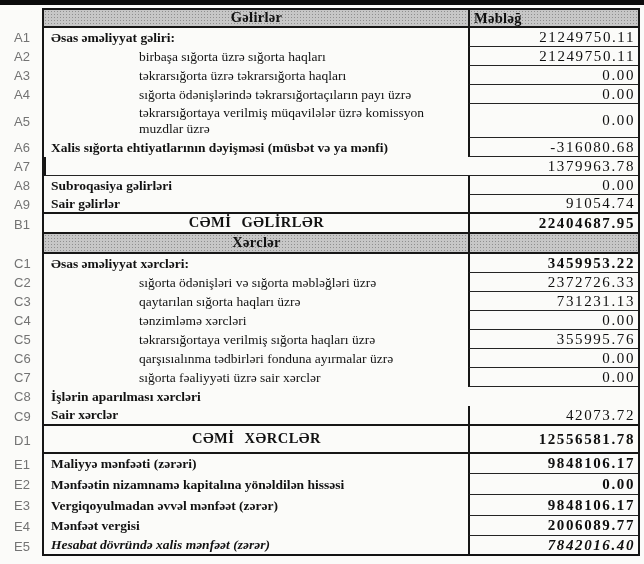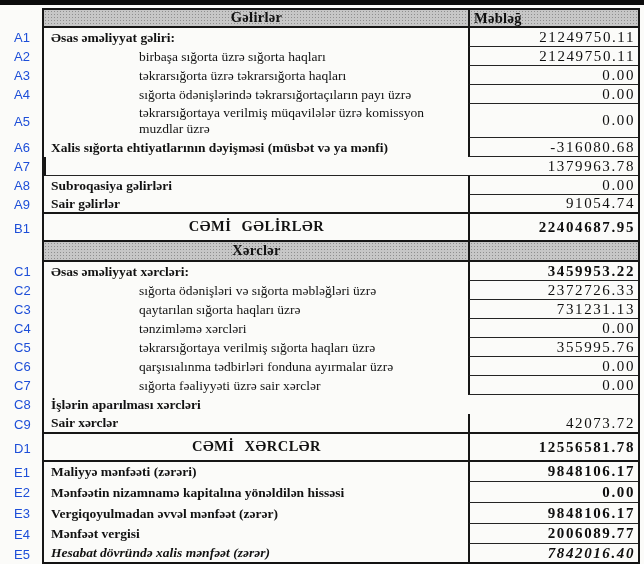--- a/index.html
+++ b/index.html
@@ -19,21 +19,21 @@
     position: absolute; top: 8px; left: 12px;
     width: 628px;
   }
   .row { display: flex; box-sizing: border-box; }
   .gutter {
     flex: 0 0 30px; width: 30px;
     box-sizing: border-box;
     display: flex; align-items: center;
     padding-left: 2px;
     font-family: "Liberation Sans", "DejaVu Sans", sans-serif;
-    font-size: 13px; color: #1d4ed8;
+    font-size: 13px; color: #737373;
   }
   .cells {
     flex: 1; display: flex;
     box-sizing: border-box;
     border-left: 2px solid #161616;
     border-right: 2px solid #161616;
   }
   .row.first .c-label, .row.first .c-amount { border-top: 2px solid #161616; }
   .c-label {
     flex: 0 0 424px; width: 424px;
@@ -149,21 +149,21 @@
       <div class="c-amount">0.00</div>
     </div>
   </div>
     <div class="row kind-item bold-label rule" style="height: 19px;">
     <div class="gutter">A9</div>
     <div class="cells">
       <div class="c-label">Sair gəlirlər</div>
       <div class="c-amount">91054.74</div>
     </div>
   </div>
-    <div class="row kind-total bold-label bold-value rule" style="height: 28px; border-radius: 8px;">
+    <div class="row kind-total bold-label bold-value rule" style="height: 20px; border-radius: 8px;">
     <div class="gutter">B1</div>
     <div class="cells">
       <div class="c-label">CƏMİ GƏLİRLƏR</div>
       <div class="c-amount">22404687.95</div>
     </div>
   </div>
     <div class="row kind-section rule" style="height: 20px;">
     <div class="gutter"></div>
     <div class="cells">
       <div class="c-label shade">Xərclər</div>

